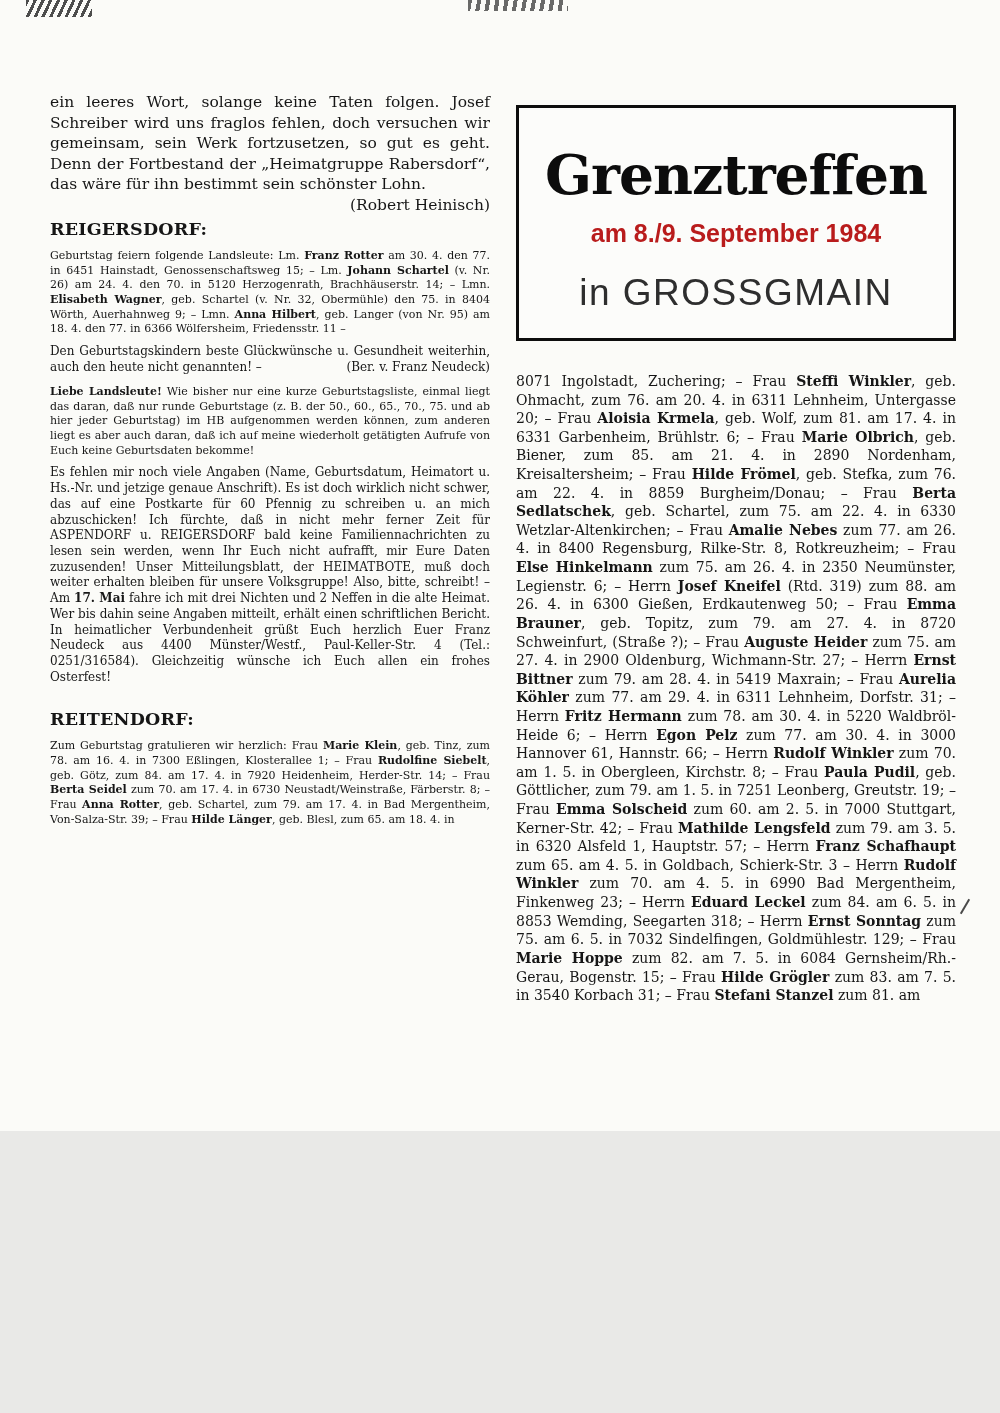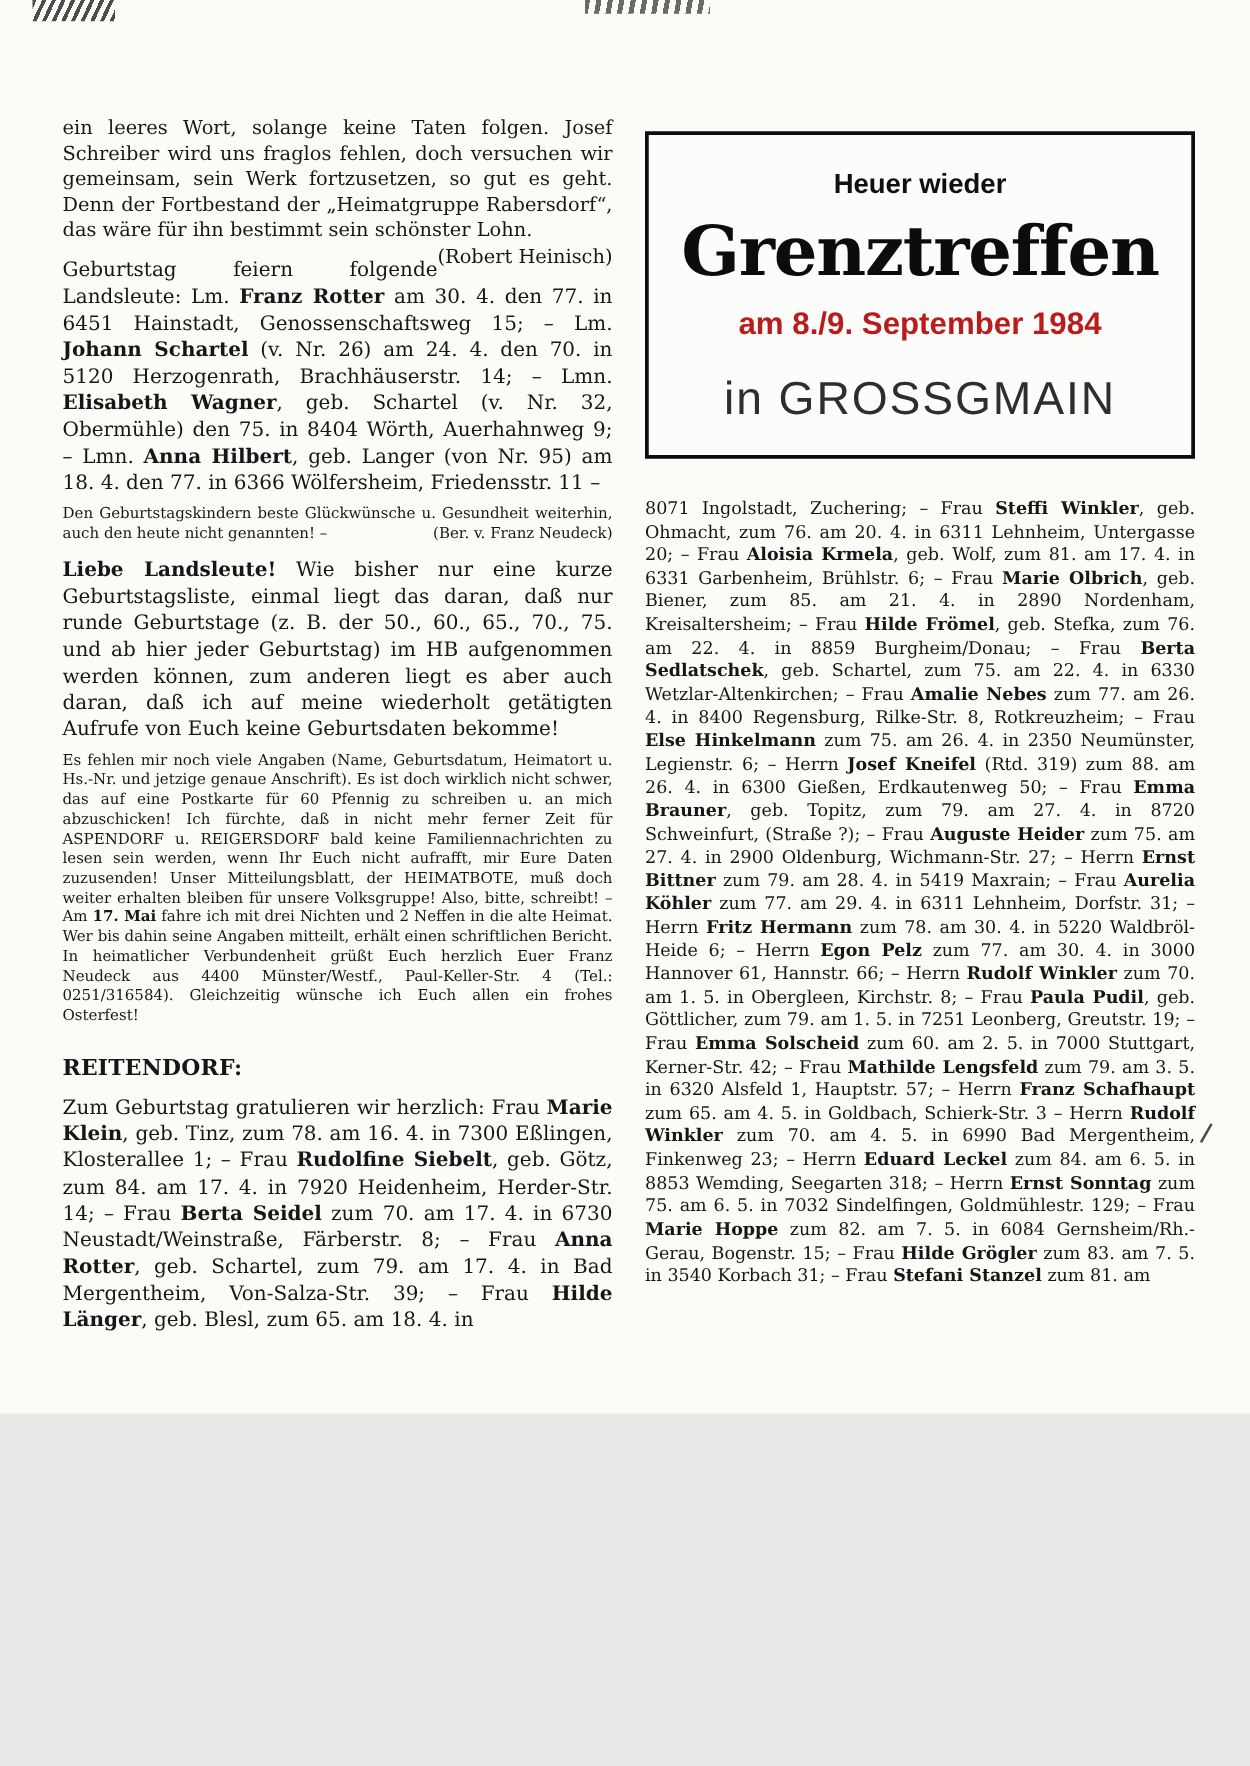--- a/index.html
+++ b/index.html
@@ -14,21 +14,21 @@
     margin: 0 auto;
   }
   .columns {
     position: absolute;
     left: 50px; top: 92px; right: 44px;
     display: flex; gap: 26px;
   }
   .col { flex: 1; min-width: 0; }
   p { text-align: justify; }
   .intro { font-size: 15.5px; line-height: 1.33; }
-  .body-text { font-size: 16px; line-height: 1.33; margin-top: 10px; }
+  .body-text { font-size: 11px; line-height: 1.33; margin-top: 10px; }
   .small-text { font-size: 12px; line-height: 1.31; margin-top: 7px; }
   .section-heading {
     font-size: 17.5px; font-weight: 700;
     margin-top: 24px; letter-spacing: 0.2px;
     font-family: "DejaVu Serif", serif;
   }
   .b { font-weight: 700; }
   .attrib { float: right; }
   .ad-box {
     border: 3px solid #0d0d0d;
@@ -75,37 +75,37 @@
 
   <div class="artifact a1"></div>
   <div class="artifact a2"></div>
   <div class="artifact a3"></div>
 
   <div class="columns">
 
     <div class="col col-left">
       <p class="intro"><span>ein leeres Wort, solange keine Taten folgen. Josef Schreiber wird uns fraglos fehlen, doch versuchen wir gemeinsam, sein Werk fortzusetzen, so gut es geht. Denn der Fortbestand der „Heimatgruppe Rabersdorf“, das wäre für ihn bestimmt sein schönster Lohn. </span><span class="attrib">(Robert Heinisch)</span></p>
 
+      <h2 class="section-heading">REIGERSDORF:</h2>
 
       <p class="body-text"><span>Geburtstag feiern folgende Landsleute: Lm. </span><span class="b">Franz Rotter</span><span> am 30. 4. den 77. in 6451 Hainstadt, Genossenschaftsweg 15; – Lm. </span><span class="b">Johann Schartel</span><span> (v. Nr. 26) am 24. 4. den 70. in 5120 Herzogenrath, Brachhäuserstr. 14; – Lmn. </span><span class="b">Elisabeth Wagner</span><span>, geb. Schartel (v. Nr. 32, Obermühle) den 75. in 8404 Wörth, Auerhahnweg 9; – Lmn. </span><span class="b">Anna Hilbert</span><span>, geb. Langer (von Nr. 95) am 18. 4. den 77. in 6366 Wölfersheim, Friedensstr. 11 –</span></p>
 
       <p class="small-text"><span>Den Geburtstagskindern beste Glückwünsche u. Gesundheit weiterhin, auch den heute nicht genannten! – </span><span class="attrib">(Ber. v. Franz Neudeck)</span></p>
 
       <p class="body-text"><span class="b">Liebe Landsleute!</span><span> Wie bisher nur eine kurze Geburtstagsliste, einmal liegt das daran, daß nur runde Geburtstage (z. B. der 50., 60., 65., 70., 75. und ab hier jeder Geburtstag) im HB aufgenommen werden können, zum anderen liegt es aber auch daran, daß ich auf meine wiederholt getätigten Aufrufe von Euch keine Geburtsdaten bekomme!</span></p>
 
       <p class="small-text"><span>Es fehlen mir noch viele Angaben (Name, Geburtsdatum, Heimatort u. Hs.-Nr. und jetzige genaue Anschrift). Es ist doch wirklich nicht schwer, das auf eine Postkarte für 60 Pfennig zu schreiben u. an mich abzuschicken! Ich fürchte, daß in nicht mehr ferner Zeit für ASPENDORF u. REIGERSDORF bald keine Familiennachrichten zu lesen sein werden, wenn Ihr Euch nicht aufrafft, mir Eure Daten zuzusenden! Unser Mitteilungsblatt, der HEIMATBOTE, muß doch weiter erhalten bleiben für unsere Volksgruppe! Also, bitte, schreibt! – Am </span><span class="b">17. Mai</span><span> fahre ich mit drei Nichten und 2 Neffen in die alte Heimat. Wer bis dahin seine Angaben mitteilt, erhält einen schriftlichen Bericht. In heimatlicher Verbundenheit grüßt Euch herzlich Euer Franz Neudeck aus 4400 Münster/Westf., Paul-Keller-Str. 4 (Tel.: 0251/316584). Gleichzeitig wünsche ich Euch allen ein frohes Osterfest!</span></p>
 
       <h2 class="section-heading">REITENDORF:</h2>
 
       <p class="body-text"><span>Zum Geburtstag gratulieren wir herzlich: Frau </span><span class="b">Marie Klein</span><span>, geb. Tinz, zum 78. am 16. 4. in 7300 Eßlingen, Klosterallee 1; – Frau </span><span class="b">Rudolfine Siebelt</span><span>, geb. Götz, zum 84. am 17. 4. in 7920 Heidenheim, Herder-Str. 14; – Frau </span><span class="b">Berta Seidel</span><span> zum 70. am 17. 4. in 6730 Neustadt/Weinstraße, Färberstr. 8; – Frau </span><span class="b">Anna Rotter</span><span>, geb. Schartel, zum 79. am 17. 4. in Bad Mergentheim, Von-Salza-Str. 39; – Frau </span><span class="b">Hilde Länger</span><span>, geb. Blesl, zum 65. am 18. 4. in</span></p>
     </div>
 
     <div class="col col-right">
       <div class="ad-box">
-        <div class="ad-line1">Heuer wieder</div>
         <div class="ad-title">Grenztreffen</div>
         <div class="ad-date">am 8./9. September 1984</div>
         <div class="ad-location">in GROSSGMAIN</div>
       </div>
 
       <p class="body-text right-birthdays"><span>8071 Ingolstadt, Zuchering; – Frau </span><span class="b">Steffi Winkler</span><span>, geb. Ohmacht, zum 76. am 20. 4. in 6311 Lehnheim, Untergasse 20; – Frau </span><span class="b">Aloisia Krmela</span><span>, geb. Wolf, zum 81. am 17. 4. in 6331 Garbenheim, Brühlstr. 6; – Frau </span><span class="b">Marie Olbrich</span><span>, geb. Biener, zum 85. am 21. 4. in 2890 Nordenham, Kreisaltersheim; – Frau </span><span class="b">Hilde Frömel</span><span>, geb. Stefka, zum 76. am 22. 4. in 8859 Burgheim/Donau; – Frau </span><span class="b">Berta Sedlatschek</span><span>, geb. Schartel, zum 75. am 22. 4. in 6330 Wetzlar-Altenkirchen; – Frau </span><span class="b">Amalie Nebes</span><span> zum 77. am 26. 4. in 8400 Regensburg, Rilke-Str. 8, Rotkreuzheim; – Frau </span><span class="b">Else Hinkelmann</span><span> zum 75. am 26. 4. in 2350 Neumünster, Legienstr. 6; – Herrn </span><span class="b">Josef Kneifel</span><span> (Rtd. 319) zum 88. am 26. 4. in 6300 Gießen, Erdkautenweg 50; – Frau </span><span class="b">Emma Brauner</span><span>, geb. Topitz, zum 79. am 27. 4. in 8720 Schweinfurt, (Straße ?); – Frau </span><span class="b">Auguste Heider</span><span> zum 75. am 27. 4. in 2900 Oldenburg, Wichmann-Str. 27; – Herrn </span><span class="b">Ernst Bittner</span><span> zum 79. am 28. 4. in 5419 Maxrain; – Frau </span><span class="b">Aurelia Köhler</span><span> zum 77. am 29. 4. in 6311 Lehnheim, Dorfstr. 31; – Herrn </span><span class="b">Fritz Hermann</span><span> zum 78. am 30. 4. in 5220 Waldbröl-Heide 6; – Herrn </span><span class="b">Egon Pelz</span><span> zum 77. am 30. 4. in 3000 Hannover 61, Hannstr. 66; – Herrn </span><span class="b">Rudolf Winkler</span><span> zum 70. am 1. 5. in Obergleen, Kirchstr. 8; – Frau </span><span class="b">Paula Pudil</span><span>, geb. Göttlicher, zum 79. am 1. 5. in 7251 Leonberg, Greutstr. 19; – Frau </span><span class="b">Emma Solscheid</span><span> zum 60. am 2. 5. in 7000 Stuttgart, Kerner-Str. 42; – Frau </span><span class="b">Mathilde Lengsfeld</span><span> zum 79. am 3. 5. in 6320 Alsfeld 1, Hauptstr. 57; – Herrn </span><span class="b">Franz Schafhaupt</span><span> zum 65. am 4. 5. in Goldbach, Schierk-Str. 3 – Herrn </span><span class="b">Rudolf Winkler</span><span> zum 70. am 4. 5. in 6990 Bad Mergentheim, Finkenweg 23; – Herrn </span><span class="b">Eduard Leckel</span><span> zum 84. am 6. 5. in 8853 Wemding, Seegarten 318; – Herrn </span><span class="b">Ernst Sonntag</span><span> zum 75. am 6. 5. in 7032 Sindelfingen, Goldmühlestr. 129; – Frau </span><span class="b">Marie Hoppe</span><span> zum 82. am 7. 5. in 6084 Gernsheim/Rh.-Gerau, Bogenstr. 15; – Frau </span><span class="b">Hilde Grögler</span><span> zum 83. am 7. 5. in 3540 Korbach 31; – Frau </span><span class="b">Stefani Stanzel</span><span> zum 81. am</span></p>
     </div>
 
   </div>
 

